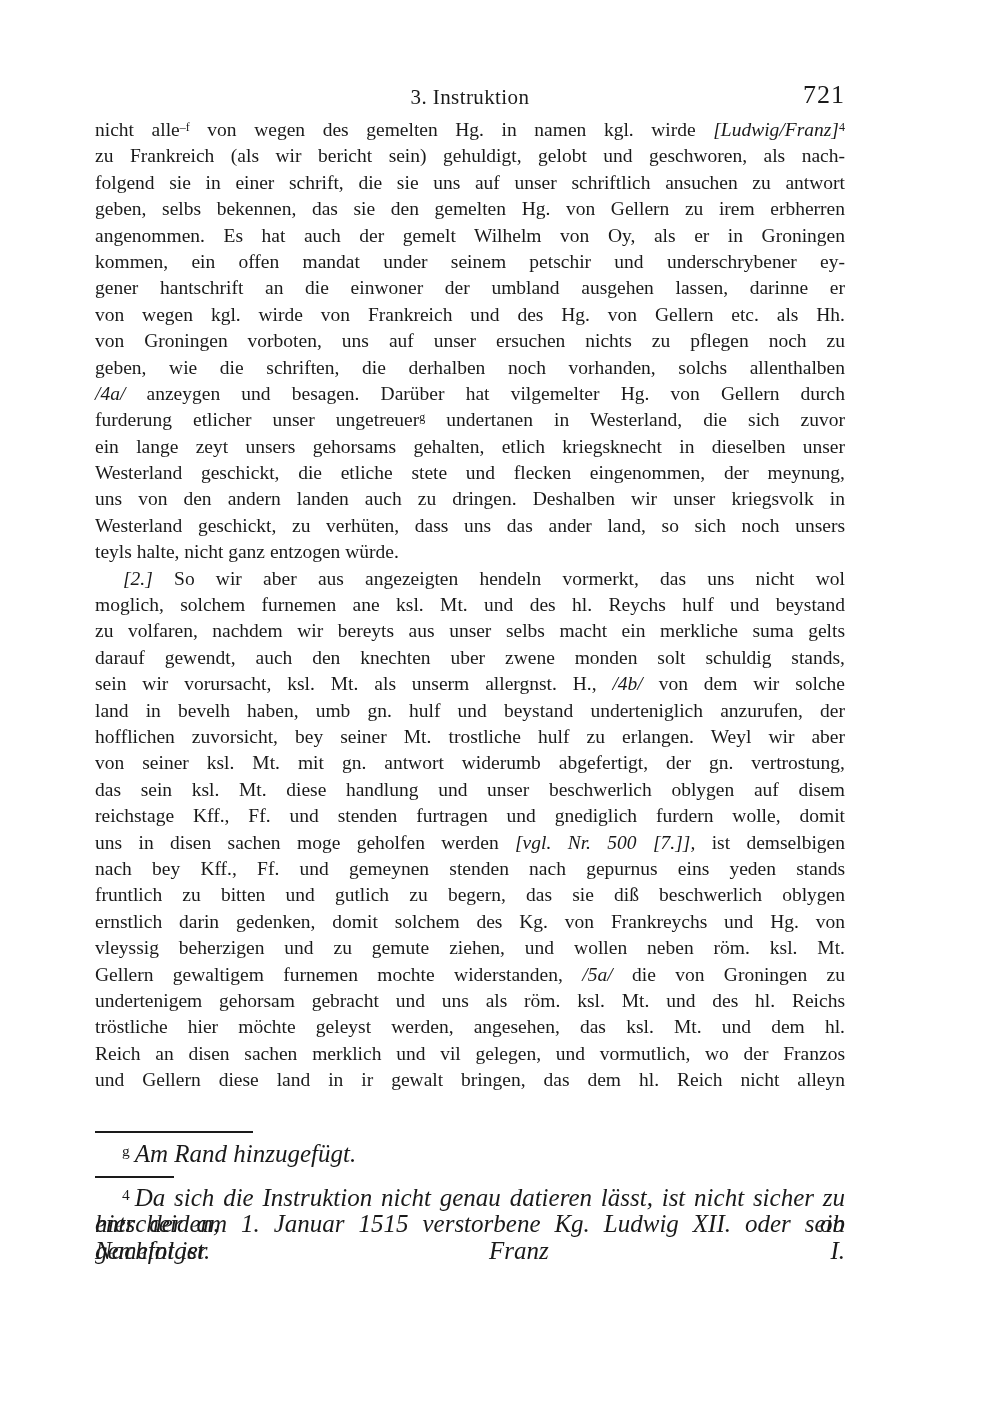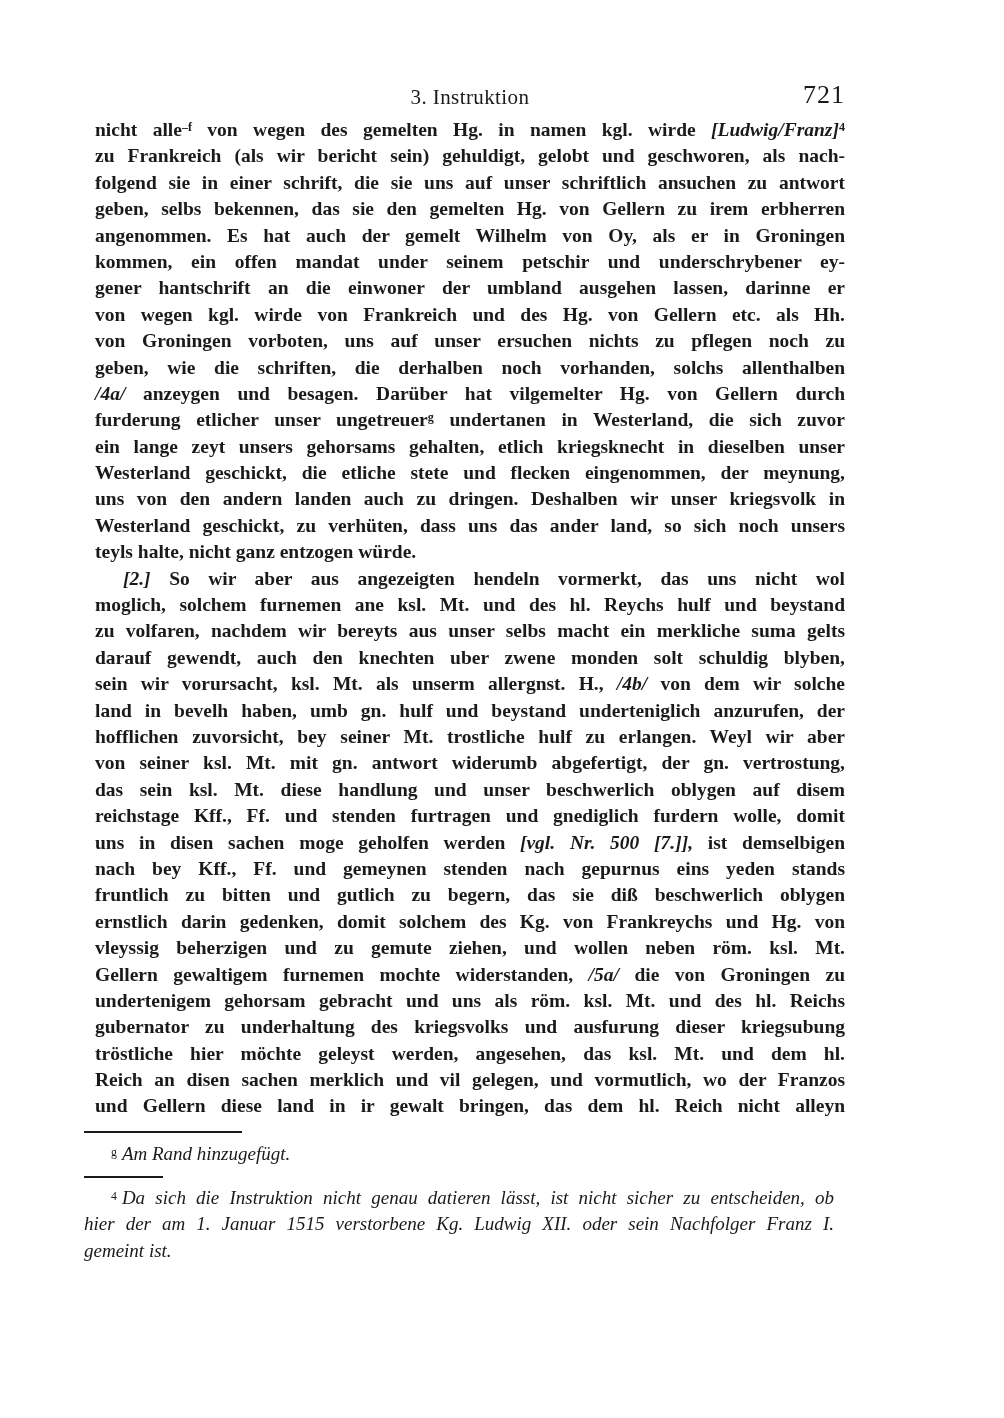--- a/index.html
+++ b/index.html
@@ -36,21 +36,20 @@
     letter-spacing: 1px;
     margin-left: 20px;
   }
 
   
   .text-block {
     position: absolute;
     left: 95px; top: 117px;
     width: 750px;
     font-size: 19.5px;
-    font-weight: bold;
   }
   .tline {
     height: 26.4px;
     line-height: 26.4px;
     text-align: justify;
     text-align-last: justify;
     white-space: normal;
   }
   .tline.flush { text-align-last: left; }
   .tline.indent { text-indent: 28px; }
@@ -59,23 +58,23 @@
   sup {
     font-size: 0.62em;
     line-height: 0;
     vertical-align: 0.38em;
     letter-spacing: 0;
   }
 
   
   .footnotes {
     position: absolute;
-    left: 84px; top: 1131px;
+    left: 95px; top: 1131px;
     width: 750px;
-    font-size: 19px;
+    font-size: 25px;
   }
   .fn-rule { border-top: 2px solid #1a1a1a; height: 0; }
   .fn-rule-apparatus { width: 158px; margin-bottom: 8px; }
   .fn-rule-commentary { width: 79px; margin-top: 9px; margin-bottom: 7px; }
   .fn-block .tline { height: 26.2px; line-height: 26.2px; }
   .fn-block .tline.indent { text-indent: 27px; }
   .fn-block sup { margin-right: 5px; font-style: normal; }
 </style>
 </head>
 <body>
@@ -104,35 +103,34 @@
         <div class="tline"><span>ein lange zeyt unsers gehorsams gehalten, etlich kriegsknecht in dieselben unser</span></div>
         <div class="tline"><span>Westerland geschickt, die etliche stete und flecken eingenommen, der meynung,</span></div>
         <div class="tline"><span>uns von den andern landen auch zu dringen. Deshalben wir unser kriegsvolk in</span></div>
         <div class="tline"><span>Westerland geschickt, zu verhüten, dass uns das ander land, so sich noch unsers</span></div>
         <div class="tline flush"><span>teyls halte, nicht ganz entzogen würde.</span></div>
       </div>
       <div>
         <div class="tline indent"><em>[2.]</em><span> So wir aber aus angezeigten hendeln vormerkt, das uns nicht wol</span></div>
         <div class="tline"><span>moglich, solchem furnemen ane ksl. Mt. und des hl. Reychs hulf und beystand</span></div>
         <div class="tline"><span>zu volfaren, nachdem wir bereyts aus unser selbs macht ein merkliche suma gelts</span></div>
-        <div class="tline"><span>darauf gewendt, auch den knechten uber zwene monden solt schuldig blyben,</span></div>
+        <div class="tline"><span>darauf gewendt, auch den knechten uber zwene monden solt schuldig stands,</span></div>
         <div class="tline"><span>sein wir vorursacht, ksl. Mt. als unserm allergnst. H., </span><em>/4b/</em><span> von dem wir solche</span></div>
         <div class="tline"><span>land in bevelh haben, umb gn. hulf und beystand underteniglich anzurufen, der</span></div>
         <div class="tline"><span>hofflichen zuvorsicht, bey seiner Mt. trostliche hulf zu erlangen. Weyl wir aber</span></div>
         <div class="tline"><span>von seiner ksl. Mt. mit gn. antwort widerumb abgefertigt, der gn. vertrostung,</span></div>
         <div class="tline"><span>das sein ksl. Mt. diese handlung und unser beschwerlich oblygen auf disem</span></div>
         <div class="tline"><span>reichstage Kff., Ff. und stenden furtragen und gnediglich furdern wolle, domit</span></div>
         <div class="tline"><span>uns in disen sachen moge geholfen werden </span><em>[vgl. Nr. 500 [7.]],</em><span> ist demselbigen</span></div>
         <div class="tline"><span>nach bey Kff., Ff. und gemeynen stenden nach gepurnus eins yeden stands</span></div>
         <div class="tline"><span>fruntlich zu bitten und gutlich zu begern, das sie diß beschwerlich oblygen</span></div>
         <div class="tline"><span>ernstlich darin gedenken, domit solchem des Kg. von Frankreychs und Hg. von</span></div>
         <div class="tline"><span>vleyssig beherzigen und zu gemute ziehen, und wollen neben röm. ksl. Mt.</span></div>
         <div class="tline"><span>Gellern gewaltigem furnemen mochte widerstanden, </span><em>/5a/</em><span> die von Groningen zu</span></div>
         <div class="tline"><span>undertenigem gehorsam gebracht und uns als röm. ksl. Mt. und des hl. Reichs</span></div>
-        <div class="tline"><span>gubernator zu underhaltung des kriegsvolks und ausfurung dieser kriegsubung</span></div>
         <div class="tline"><span>tröstliche hier möchte geleyst werden, angesehen, das ksl. Mt. und dem hl.</span></div>
         <div class="tline"><span>Reich an disen sachen merklich und vil gelegen, und vormutlich, wo der Franzos</span></div>
         <div class="tline"><span>und Gellern diese land in ir gewalt bringen, das dem hl. Reich nicht alleyn</span></div>
       </div>
     </main>
 
   <section class="footnotes">
     <div class="fn-rule fn-rule-apparatus"></div>
     <div class="fn-block" id="fn-apparatus">
         <div class="tline flush indent"><sup>g</sup><em>Am Rand hinzugefügt.</em></div>

